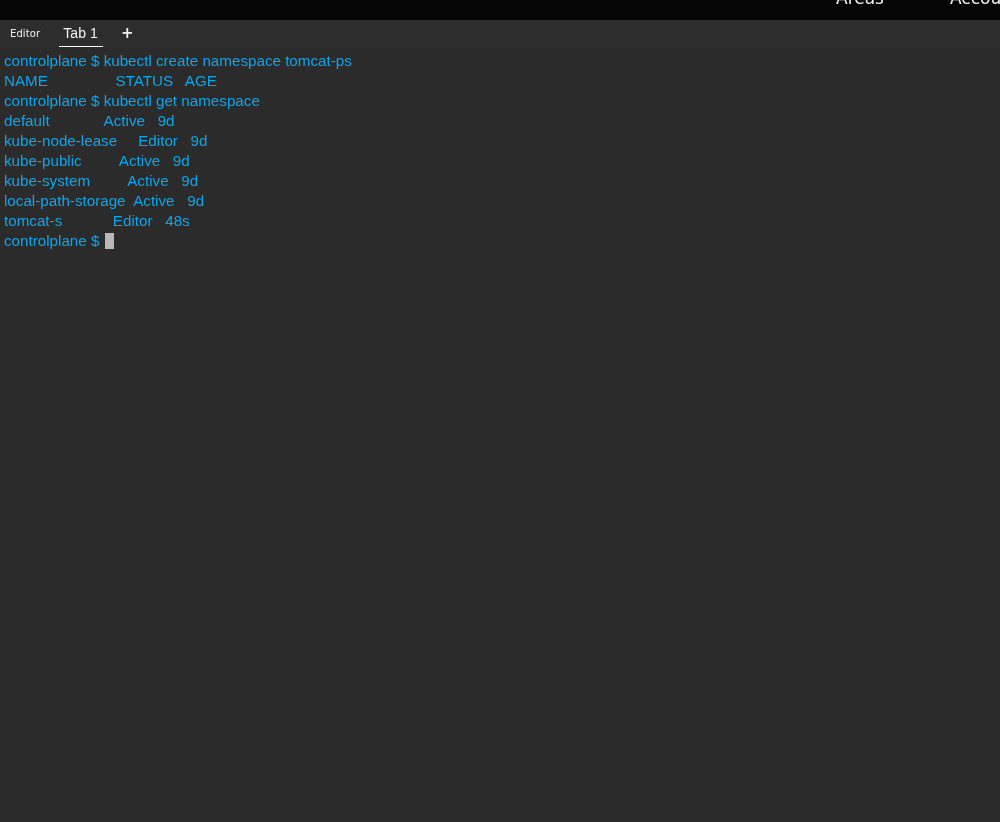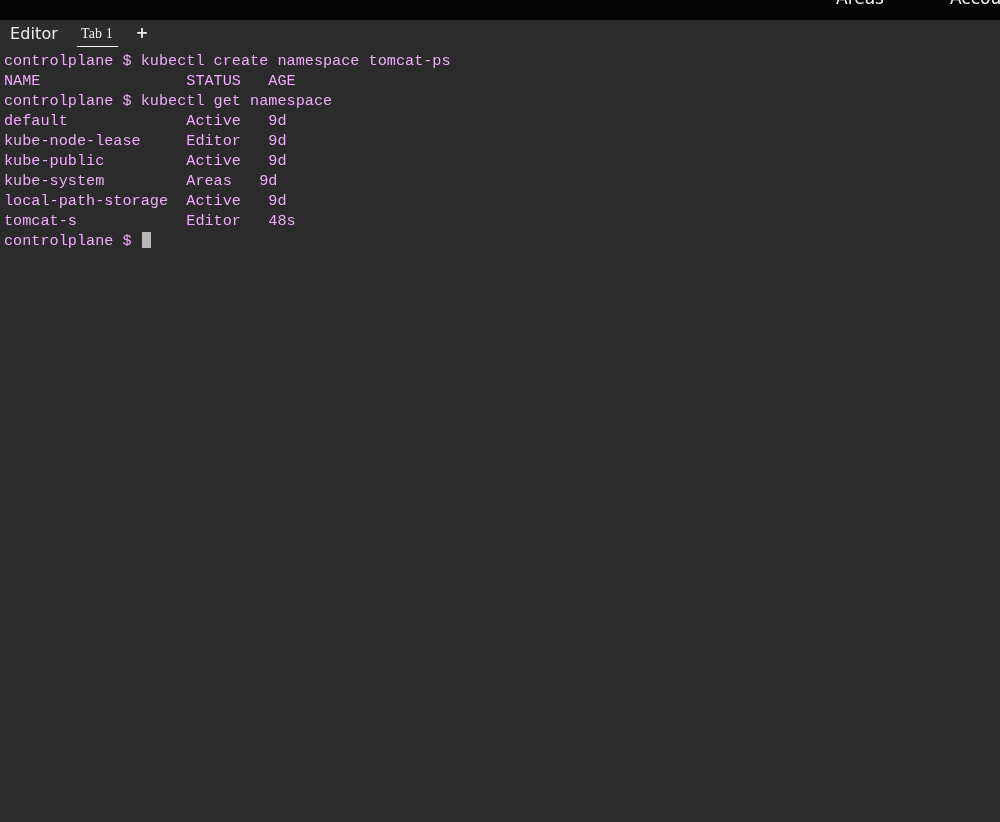--- a/index.html
+++ b/index.html
@@ -51,29 +51,29 @@
     top: 20px;
     width: 1000px;
     height: 27px;
     background: #2d2d2d;
     display: flex;
     align-items: center;
   }
   .tab-editor {
     margin-left: 10px;
     font-family: "DejaVu Sans", sans-serif;
-    font-size: 16px;
+    font-size: 10px;
     color: #f0efed;
     line-height: 27px;
     letter-spacing: 0.1px;
   }
   .tab-item {
     position: relative;
     margin-left: 21px;
-    font-family: Liberation Serif, serif;
+    font-family: Liberation Sans, sans-serif;
     font-size: 14px;
     color: #f5f4f2;
     line-height: 27px;
     padding: 0 2px;
     letter-spacing: 0.1px;
   }
   .tab-item.active::after {
     content: "";
     position: absolute;
     left: -2px;
@@ -97,24 +97,24 @@
     position: absolute;
     left: 0;
     top: 47px;
     width: 1000px;
     height: 775px;
     background: #2b2b2b;
     padding: 4px 0 0 4px;
     box-sizing: border-box;
   }
   .term-line {
-    font-family: Liberation Mono, monospace;
+    font-family: Liberation Sans, sans-serif;
     font-size: 15.2px;
     line-height: 20px;
-    color: #f0abfc;
+    color: #0ea5e9;
     white-space: pre;
     height: 20px;
   }
   .cursor-block {
     display: inline-block;
     width: 9px;
     height: 16px;
     background: #b9b7b4;
     vertical-align: -3px;
     margin-left: 1px;
@@ -136,19 +136,19 @@
     <div class="tab-add">+</div>
   </div>
 
   <div class="terminal">
     <div class="term-line">controlplane $ kubectl create namespace tomcat-ps</div>
     <div class="term-line">NAME                STATUS   AGE</div>
     <div class="term-line">controlplane $ kubectl get namespace</div>
     <div class="term-line">default             Active   9d</div>
     <div class="term-line">kube-node-lease     Editor   9d</div>
     <div class="term-line">kube-public         Active   9d</div>
-    <div class="term-line">kube-system         Areas   9d</div>
+    <div class="term-line">kube-system         Active   9d</div>
     <div class="term-line">local-path-storage  Active   9d</div>
     <div class="term-line">tomcat-s            Editor   48s</div>
     <div class="term-line"><span>controlplane $ </span><span class="cursor-block"></span></div>
   </div>
 
 </div>
 
 </body></html>

